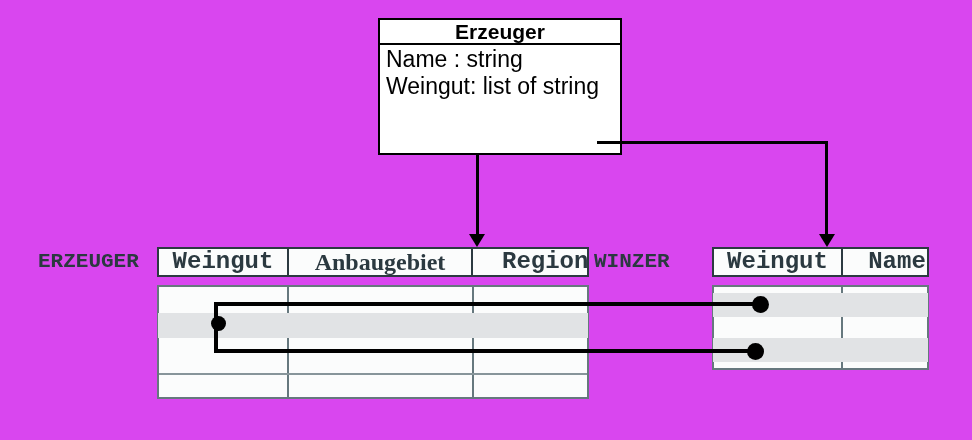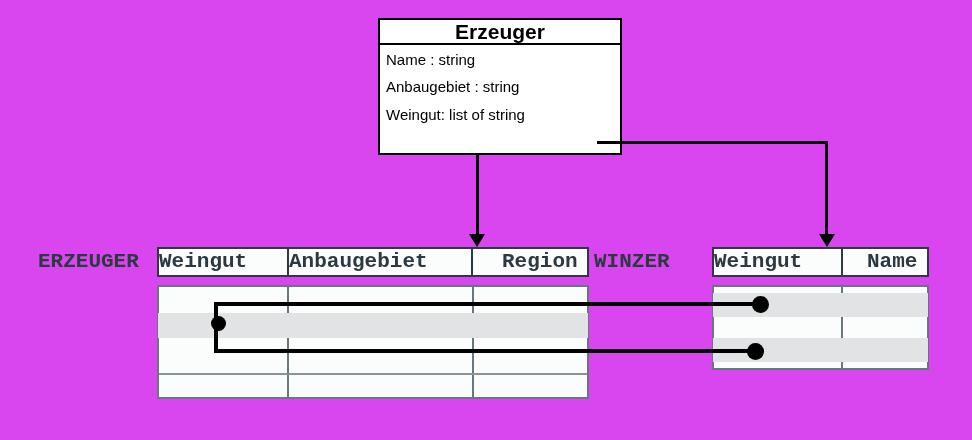--- a/index.html
+++ b/index.html
@@ -26,21 +26,21 @@
     height: 23px;
     line-height: 23px;
     text-align: center;
     font-weight: bold;
     font-size: 21px;
     color: #000000;
     border-bottom: 2px solid #000000;
   }
   .class-attrs { padding: 1px 0 0 6px; }
   .class-attr {
-    font-size: 15px;
+    font-size: 23px;
     line-height: 27.4px;
     color: #000000;
     white-space: nowrap;
   }
 
   
   .table-label {
     position: absolute;
     top: 247px; height: 30px; line-height: 30px;
     font-family: "Liberation Mono", monospace;
@@ -61,30 +61,30 @@
     background: #fbfcfc;
     display: flex;
     z-index: 2;
   }
   .hdr-erzeuger { left: 157px; width: 432px; }
   .hdr-winzer   { left: 712px; width: 217px; }
   .hdr-cell {
     box-sizing: border-box;
     height: 100%;
     line-height: 26px;
-    text-align: left;
+    text-align: center;
     font-family: "Liberation Mono", monospace;
     font-weight: bold;
-    font-size: 21px;
+    font-size: 24px;
     color: #2b3940;
     overflow: hidden;
   }
   .hdr-cell + .hdr-cell { border-left: 2px solid #2c3a41; }
   .hdr-erzeuger .c1 { width: 128px; }
-  .hdr-erzeuger .c2 { width: 184px; }
+  .hdr-erzeuger .c2 { width: 184px; font-family: Liberation Serif, serif; }
   .hdr-erzeuger .c3 { flex: 1; padding-left: 29px; }
   .hdr-winzer .c1 { width: 127px; }
   .hdr-winzer .c2 { flex: 1; padding-left: 24px; }
 
   
   .tbl-body {
     position: absolute;
     box-sizing: border-box;
     border: 2px solid #66787e;
     background: #fbfcfc;
@@ -142,21 +142,20 @@
 </style>
 </head>
 <body>
 
 <div class="canvas">
 
   <div class="class-box">
     <div class="class-title">Erzeuger</div>
     <div class="class-attrs">
       <div class="class-attr">Name : string</div>
-      <div class="class-attr">Anbaugebiet : string</div>
       <div class="class-attr">Weingut: list of string</div>
     </div>
   </div>
 
   <div class="arrow-shaft-v a1-shaft"></div>
   <div class="arrow-head a1-head"></div>
 
   <div class="arrow-shaft-h a2-h"></div>
   <div class="arrow-shaft-v a2-v"></div>
   <div class="arrow-head a2-head"></div>

